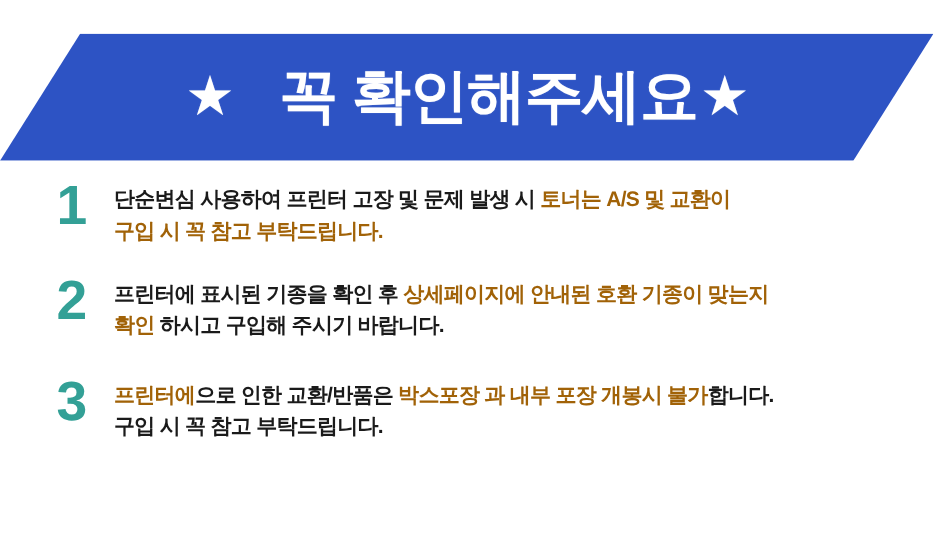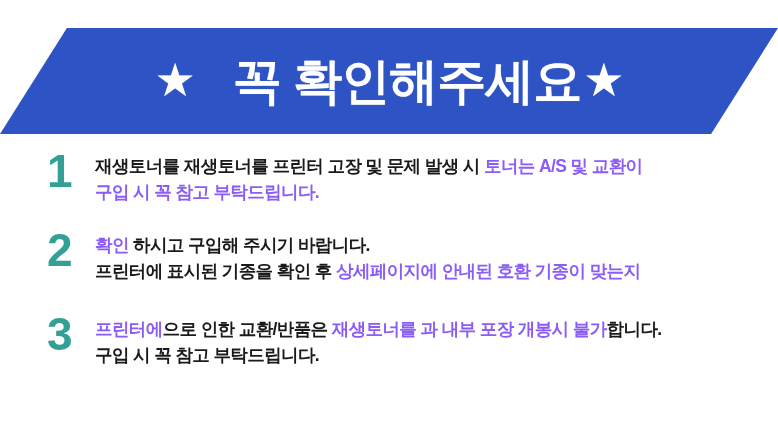--- a/index.html
+++ b/index.html
@@ -96,21 +96,21 @@
   }
   .line {
     font-size: 17.5px;
     font-weight: 700;
     line-height: 26px;
     letter-spacing: -0.6px;
     color: #1a1a1a;
     white-space: nowrap;
   }
   .t-dark { color: #1a1a1a; }
-  .t-red  { color: #8b5cf6; }
+  .t-red  { color: #a16207; }
 
   
   #item-1 { margin-bottom: 22px; }
   #item-2 { margin-bottom: 27px; }
   #item-3 { margin-bottom: 0; }
 </style>
 </head>
 <body>
 
 <div id="page">
@@ -121,33 +121,33 @@
       <span class="banner-star">★</span>
       <span class="banner-title">꼭 확인해주세요</span>
       <span class="banner-star">★</span>
     </div>
   </div>
 
   <div class="items" id="items-container">
       <div class="item" id="item-1">
         <div class="item-number">1</div>
         <div class="item-body">
-          <div class="line"><span class="t-dark">재생토너를 재생토너를 프린터 고장 및 문제 발생 시 </span><span class="t-red">토너는 A/S 및 교환이</span></div>
+          <div class="line"><span class="t-dark">단순변심 사용하여 프린터 고장 및 문제 발생 시 </span><span class="t-red">토너는 A/S 및 교환이</span></div>
           <div class="line"><span class="t-red">구입 시 꼭 참고 부탁드립니다.</span></div>
         </div>
       </div>
       <div class="item" id="item-2">
         <div class="item-number">2</div>
         <div class="item-body">
+          <div class="line"><span class="t-dark">프린터에 표시된 기종을 확인 후 </span><span class="t-red">상세페이지에 안내된 호환 기종이 맞는지</span></div>
           <div class="line"><span class="t-red">확인</span><span class="t-dark"> 하시고 구입해 주시기 바랍니다.</span></div>
-          <div class="line"><span class="t-dark">프린터에 표시된 기종을 확인 후 </span><span class="t-red">상세페이지에 안내된 호환 기종이 맞는지</span></div>
         </div>
       </div>
       <div class="item" id="item-3">
         <div class="item-number">3</div>
         <div class="item-body">
-          <div class="line"><span class="t-red">프린터에</span><span class="t-dark">으로 인한 교환/반품은 </span><span class="t-red">재생토너를 과 내부 포장 개봉시 불가</span><span class="t-dark">합니다.</span></div>
+          <div class="line"><span class="t-red">프린터에</span><span class="t-dark">으로 인한 교환/반품은 </span><span class="t-red">박스포장 과 내부 포장 개봉시 불가</span><span class="t-dark">합니다.</span></div>
           <div class="line"><span class="t-dark">구입 시 꼭 참고 부탁드립니다.</span></div>
         </div>
       </div>
     </div>
 
 </div>
 
 </body></html>

